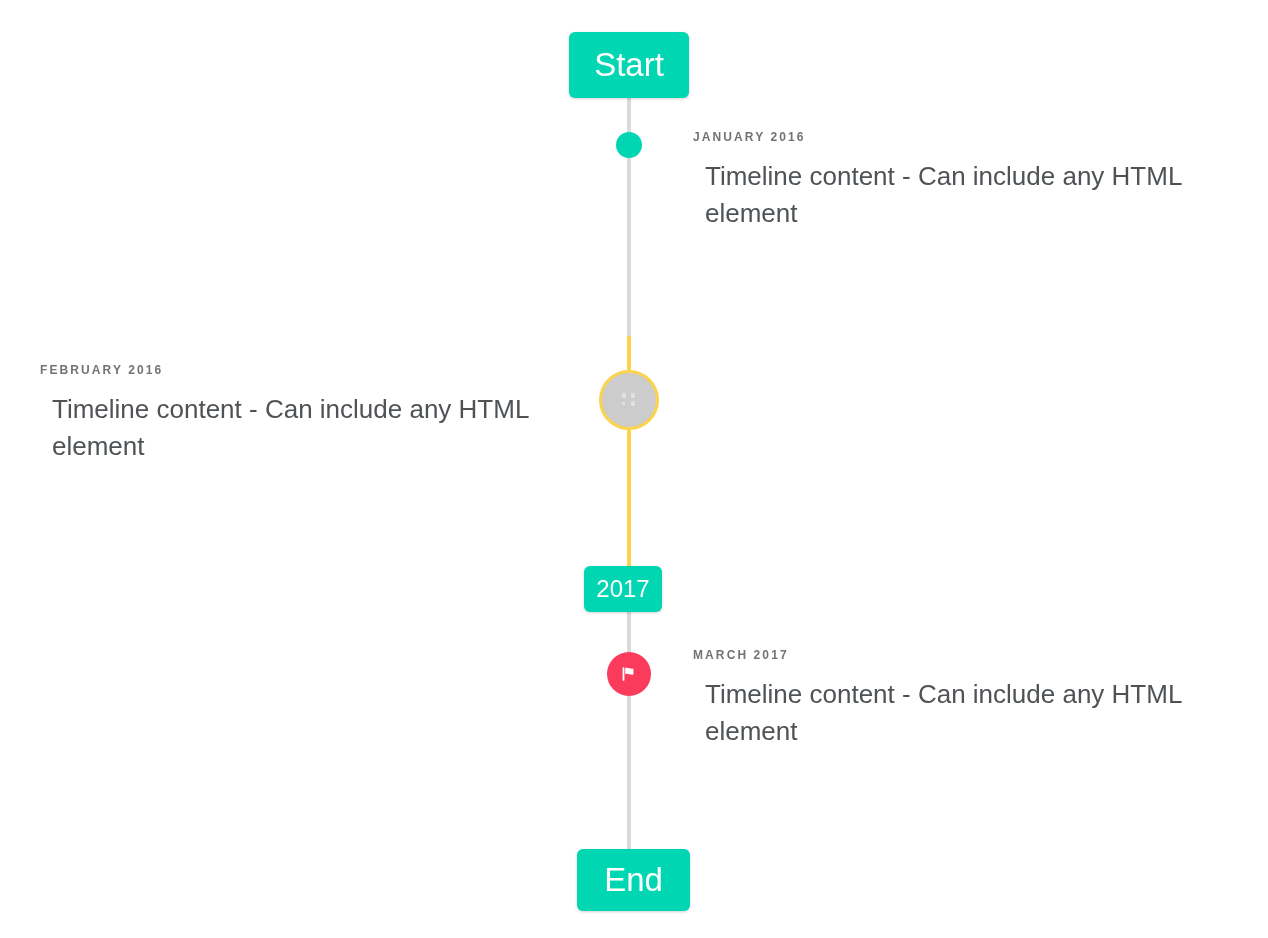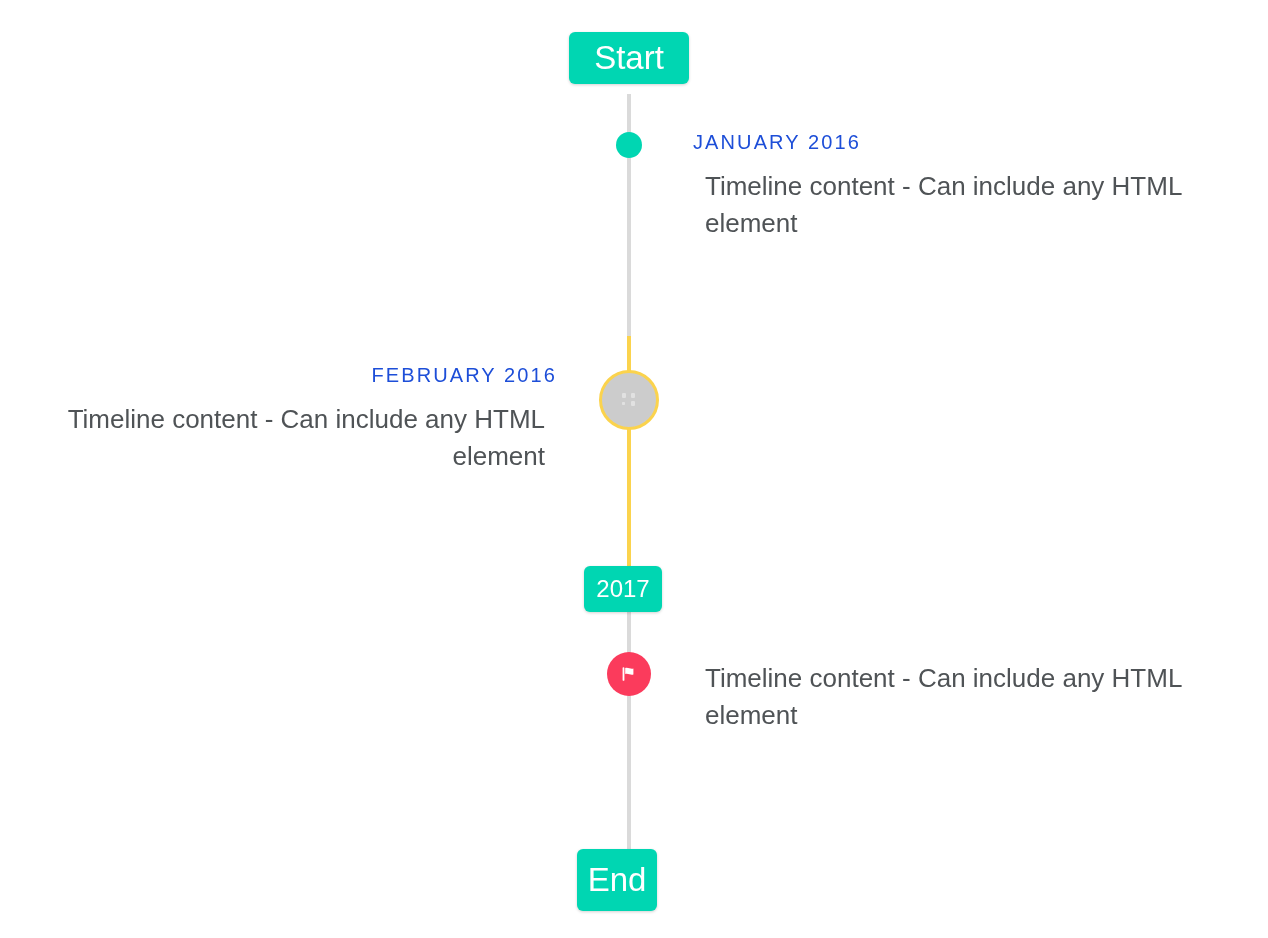--- a/index.html
+++ b/index.html
@@ -36,31 +36,31 @@
     background: #00d6b2;
     color: #ffffff;
     border-radius: 6px;
     box-shadow: 0 1px 3px rgba(0,0,0,.18);
     font-weight: 400;
     z-index: 4;
     user-select: none;
   }
   .badge-start {
     left: 569px; top: 32px;
-    width: 120px; height: 52px;
+    width: 120px; height: 66px;
     font-size: 33px;
   }
   .badge-year {
     left: 584px; top: 566px;
     width: 78px; height: 46px;
     font-size: 24px;
   }
   .badge-end {
     left: 577px; top: 849px;
-    width: 80px; height: 62px;
+    width: 113px; height: 62px;
     font-size: 33px;
   }
 
   
   .marker {
     position: absolute;
     border-radius: 50%;
     z-index: 5;
     display: flex;
     align-items: center;
@@ -85,31 +85,31 @@
   }
   .placeholder-glyph {
     width: 18px; height: 18px;
     opacity: .55;
   }
   .flag-glyph { width: 20px; height: 20px; display:block; }
 
   
   .entry { position: absolute; }
   .entry-right { left: 693px; width: 540px; text-align: left; }
-  .entry-left  { left: 27px;  width: 530px; text-align: right; }
+  .entry-left  { left: 40px;  width: 530px; text-align: left; }
 
   .entry-jan { top: 130px; }
   .entry-feb { top: 363px; }
   .entry-mar { top: 648px; }
 
   .entry-date {
-    font-size: 20px;
-    font-weight: 400;
+    font-size: 12px;
+    font-weight: 700;
     letter-spacing: 2.1px;
-    color: #1d4ed8;
+    color: #737373;
     margin: 0 0 14px 0;
     line-height: 1.2;
   }
   .entry-body {
     font-size: 26px;
     font-weight: 400;
     color: #4f5356;
     line-height: 1.42;
     margin: 12px;
   }
@@ -148,18 +148,19 @@
   <span>2017</span>
 </div>
 
 <div class="marker marker-flag">
   <svg class="flag-glyph" viewBox="0 0 20 20">
     <rect x="3.6" y="3.2" width="1.8" height="13.6" rx="0.9" fill="#ffffff"></rect>
     <path d="M6.2 4.1 C9 3.0 11.6 5.6 14.4 4.6 L14.4 10.6 C11.6 11.6 9 9.0 6.2 10.1 Z" fill="#ffffff"></path>
   </svg>
 </div>
 <div class="entry entry-right entry-mar">
+  <p class="entry-date">MARCH 2017</p>
   <p class="entry-body">Timeline content - Can include any HTML element</p>
 </div>
 
 <div class="badge badge-end">
   <span>End</span>
 </div>
 
 </body></html>

